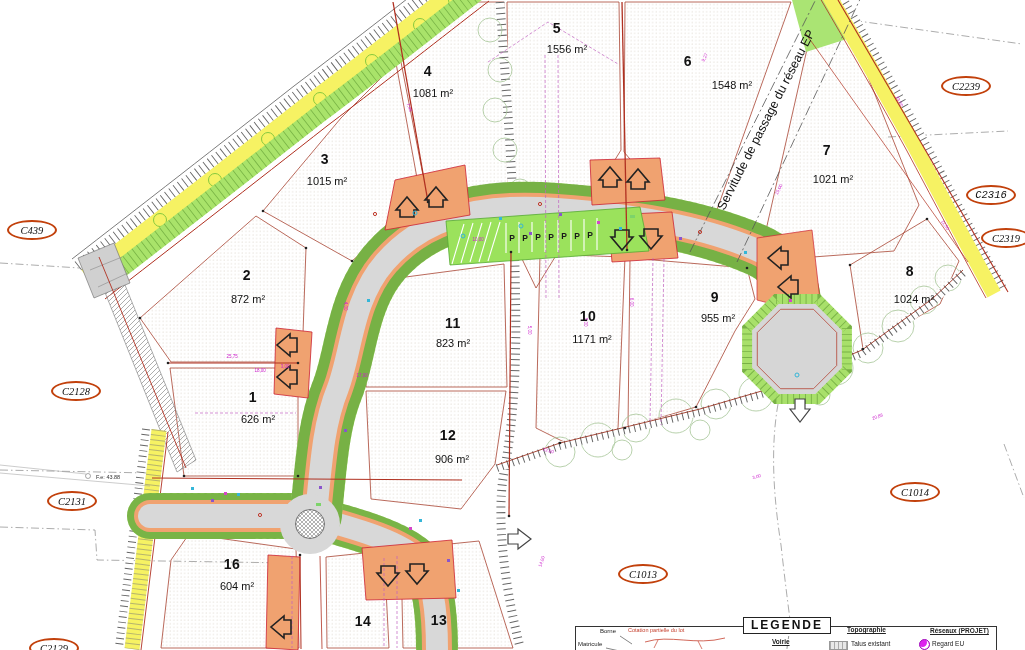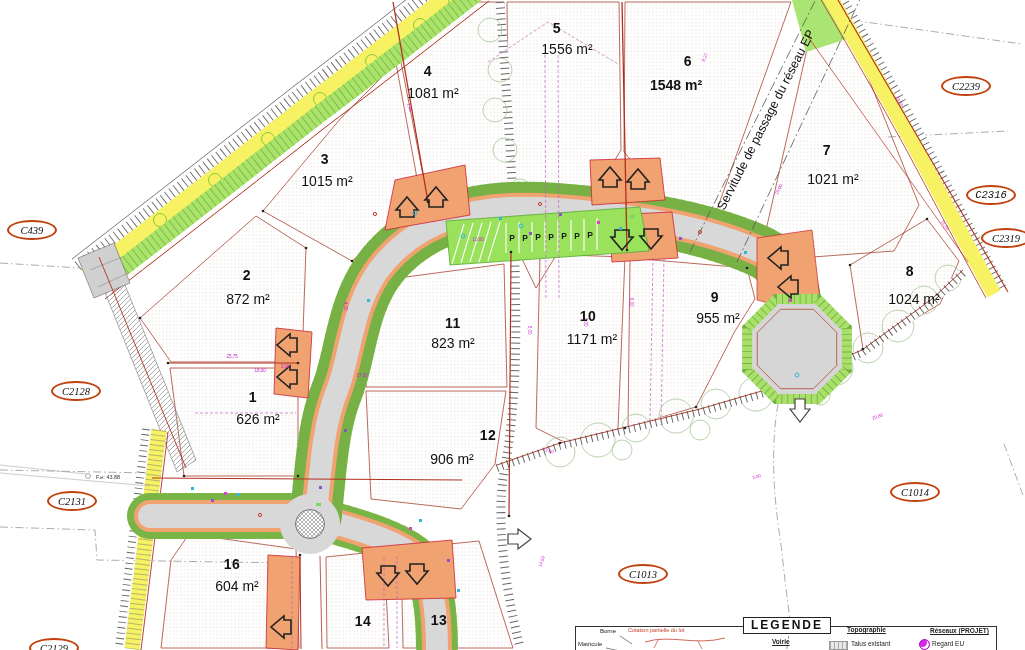--- a/index.html
+++ b/index.html
@@ -1,20 +1,20 @@
 <!DOCTYPE html>
 <html><head>
 <meta charset="utf-8">
 <style>
   html,body{margin:0;padding:0;background:#fff;}
   .stage{position:relative;width:1025px;height:650px;background:#ffffff;overflow:hidden;
          font-family:"Liberation Sans",sans-serif;}
   .stage svg{position:absolute;left:0;top:0;}
   .lotnum{position:absolute;transform:translate(-50%,-50%);font-size:14px;font-weight:600;color:#111;letter-spacing:.5px;}
-  .lotarea{position:absolute;transform:translate(-50%,-50%);font-size:14px;font-weight:500;color:#111;white-space:nowrap;}
+  .lotarea{position:absolute;transform:translate(-50%,-50%);font-size:11px;font-weight:500;color:#111;white-space:nowrap;}
   .pref{position:absolute;width:46px;height:16px;border:2px solid #c2410c;border-radius:50%;
         display:flex;align-items:center;justify-content:center;background:transparent;
         font-family:"Liberation Serif",serif;font-style:italic;font-size:10.5px;color:#111;}
   .servitude{position:absolute;left:652px;top:113px;width:228px;text-align:center;
         transform:rotate(-63deg);transform-origin:center;font-size:12.5px;color:#111;white-space:nowrap;}
   .levelnote{position:absolute;left:96px;top:474px;font-size:5.5px;color:#333;white-space:nowrap;}
   
   .legendbox{position:absolute;left:575px;top:626px;width:420px;height:23px;border:1px solid #333;background:#fff;}
   .legendtitle{position:absolute;left:743px;top:617px;width:86px;height:15px;border:1.5px solid #222;background:#fff;
         text-align:center;font-size:12px;font-weight:bold;letter-spacing:2px;color:#111;line-height:15px;}
@@ -355,32 +355,32 @@
 <div class="lotarea" style="left:258px;top:419px;">626 m²</div>
 <div class="lotnum" style="left:247px;top:275px;">2</div>
 <div class="lotarea" style="left:248px;top:299px;">872 m²</div>
 <div class="lotnum" style="left:325px;top:159px;">3</div>
 <div class="lotarea" style="left:327px;top:181px;">1015 m²</div>
 <div class="lotnum" style="left:428px;top:71px;">4</div>
 <div class="lotarea" style="left:433px;top:93px;">1081 m²</div>
 <div class="lotnum" style="left:557px;top:28px;">5</div>
 <div class="lotarea" style="left:567px;top:49px;">1556 m²</div>
 <div class="lotnum" style="left:688px;top:61px;">6</div>
-<div class="lotarea" style="left:676px;top:85px;font-weight:bold;">1548 m²</div>
+<div class="lotarea" style="left:732px;top:85px;">1548 m²</div>
 <div class="lotnum" style="left:827px;top:150px;">7</div>
 <div class="lotarea" style="left:833px;top:179px;">1021 m²</div>
 <div class="lotnum" style="left:910px;top:271px;">8</div>
 <div class="lotarea" style="left:914px;top:299px;">1024 m²</div>
 <div class="lotnum" style="left:715px;top:297px;">9</div>
 <div class="lotarea" style="left:718px;top:318px;">955 m²</div>
 <div class="lotnum" style="left:588px;top:316px;">10</div>
 <div class="lotarea" style="left:592px;top:339px;">1171 m²</div>
 <div class="lotnum" style="left:453px;top:323px;">11</div>
 <div class="lotarea" style="left:453px;top:343px;">823 m²</div>
-<div class="lotnum" style="left:448px;top:435px;margin-left:40px;">12</div>
+<div class="lotnum" style="left:448px;top:435px;">12</div>
 <div class="lotarea" style="left:452px;top:459px;">906 m²</div>
 <div class="lotnum" style="left:439px;top:620px;">13</div>
 <div class="lotnum" style="left:363px;top:621px;">14</div>
 <div class="lotnum" style="left:232px;top:564px;text-align:center;">16</div>
 <div class="lotarea" style="left:237px;top:586px;text-align:right;">604 m²</div>
 
 <div class="pref" style="left:7px;top:220px;">C439</div>
 <div class="pref" style="left:51px;top:381px;">C2128</div>
 <div class="pref" style="left:47px;top:491px;">C2131</div>
 <div class="pref" style="left:29px;top:638px;">C2129</div>

